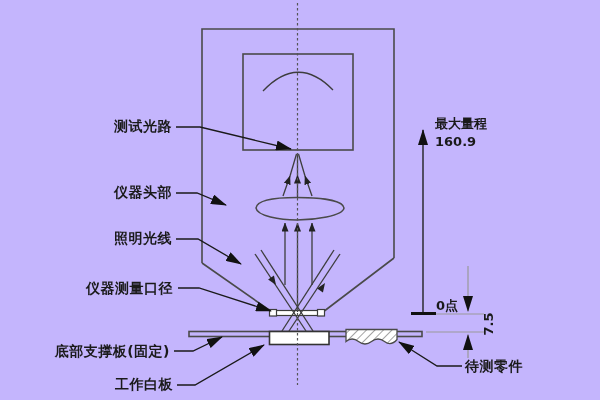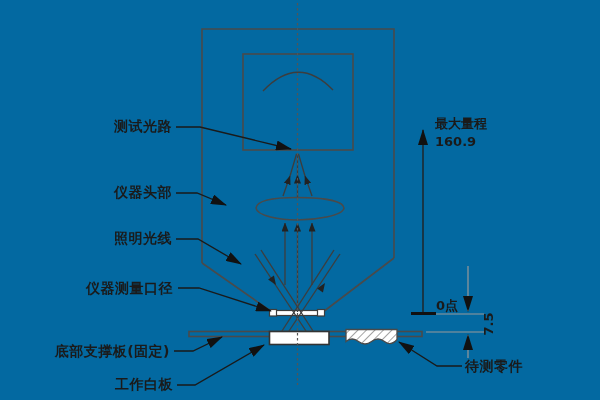--- a/index.html
+++ b/index.html
@@ -1,17 +1,17 @@
 <!DOCTYPE html>
 <html><head>
 <meta charset="utf-8">
 <style>
   html,body { margin:0; padding:0; background:#fff; }
   .canvas {
-    width:600px; height:400px; background:#0369a1; position:relative;
+    width:600px; height:400px; background:#c4b5fd; position:relative;
     font-family:"DejaVu Sans", sans-serif; overflow:hidden;
   }
   svg { display:block; }
   .lbl   { font-size:14px; font-weight:600; fill:#1a1a1a; letter-spacing:0.5px; }
   .lbl-sm{ font-size:13px; font-weight:600; fill:#1a1a1a; }
   .struct { stroke:#4a4a4a; stroke-width:1.6; fill:none; }
   .beam   { stroke:#3d3d3d; stroke-width:1.3; fill:none; }
   .leader { stroke:#1a1a1a; stroke-width:1.3; fill:none; }
   .dim    { stroke:#999999; stroke-width:1.2; fill:none; }
   .dimdark{ stroke:#222222; stroke-width:1.4; fill:none; }

